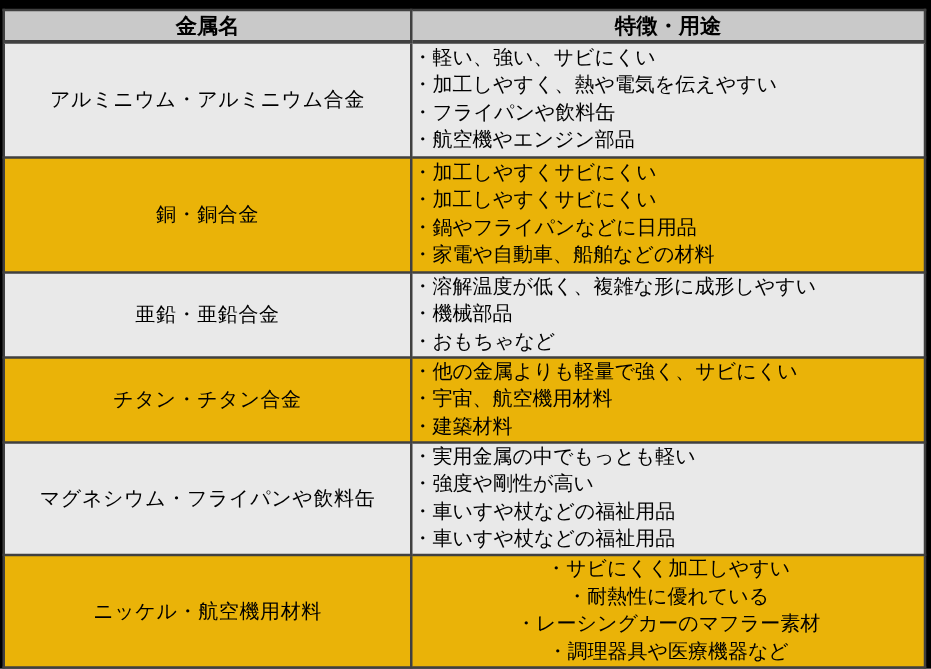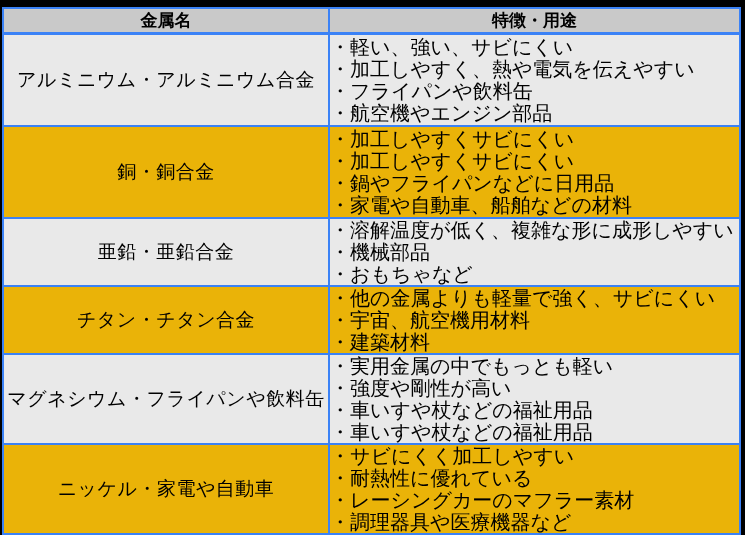--- a/index.html
+++ b/index.html
@@ -14,53 +14,53 @@
   table.metals {
     position: absolute;
     top: 7px;
     left: 2px;
     width: 739px;
     border-collapse: collapse;
     table-layout: fixed;
   }
   table.metals col.c-metal { width: 326px; }
   table.metals th, table.metals td {
-    border: 2px solid #3b82f6;
+    border: 2px solid #404040;
     padding: 0;
   }
   table.metals th {
     height: 20px;
     background: #c9c9c9;
     font-size: 17px;
     font-weight: bold;
     text-align: center;
     vertical-align: middle;
     border-bottom-width: 3px;
   }
   td.metal {
     text-align: center;
     vertical-align: middle;
-    font-size: 19px;
+    font-size: 16px;
     white-space: nowrap;
     letter-spacing: 0.5px;
   }
   td.features {
     vertical-align: middle;
-    font-size: 20px;
+    font-size: 16px;
     padding: 2px 4px 2px 5px;
   }
   td.features .feat {
     line-height: 22px;
     white-space: nowrap;
   }
   tr.light td { background: #e9e9e9; }
   tr.dark  td { background: #eab308; }
   tr.h4a td { height: 90px; }
   tr.h4b td { height: 88px; }
-  tr.h4c td { height: 82px; }
+  tr.h4c td { height: 82px; text-align: center; }
   tr.h3  td { height: 64px; }
 </style>
 </head>
 <body>
 
 <div class="frame">
   <table class="metals">
     <colgroup>
         <col class="c-metal">
         <col class="c-feat">
@@ -109,21 +109,21 @@
       <tr class="light h4b">
         <td class="metal">マグネシウム・フライパンや飲料缶</td>
         <td class="features">
           <div class="feat">・実用金属の中でもっとも軽い</div>
           <div class="feat">・強度や剛性が高い</div>
           <div class="feat">・車いすや杖などの福祉用品</div>
           <div class="feat">・車いすや杖などの福祉用品</div>
         </td>
       </tr>
       <tr class="dark h4c">
-        <td class="metal">ニッケル・家電や自動車</td>
+        <td class="metal">ニッケル・航空機用材料</td>
         <td class="features">
           <div class="feat">・サビにくく加工しやすい</div>
           <div class="feat">・耐熱性に優れている</div>
           <div class="feat">・レーシングカーのマフラー素材</div>
           <div class="feat">・調理器具や医療機器など</div>
         </td>
       </tr>
     </tbody>
   </table>
 </div>

